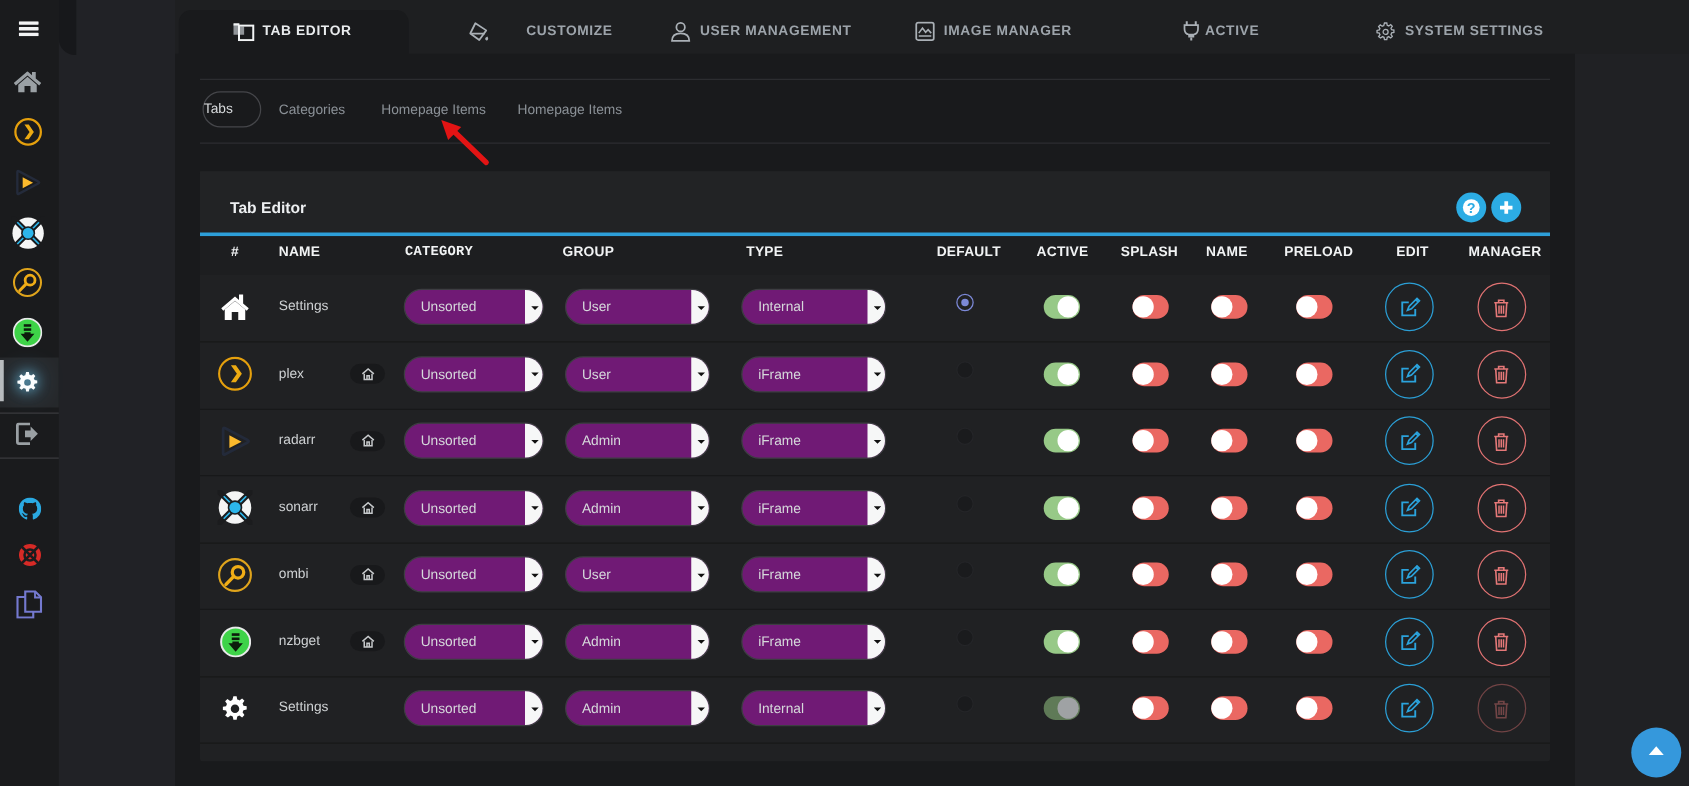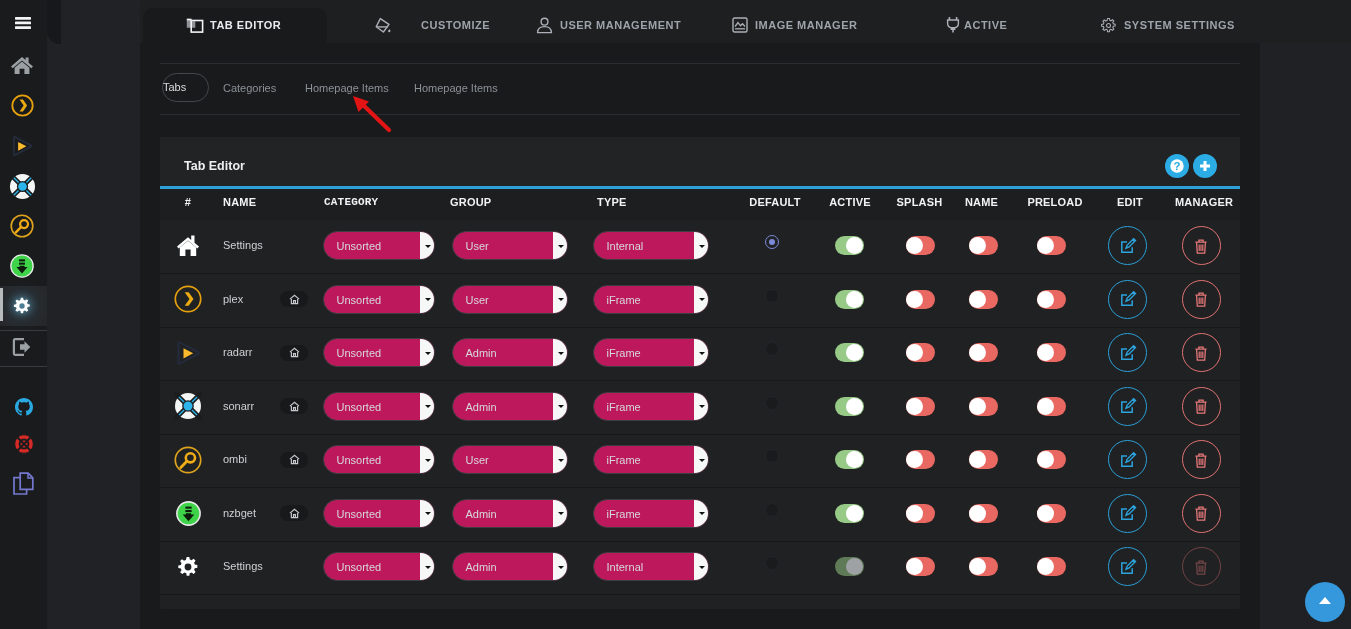--- a/index.html
+++ b/index.html
@@ -23,21 +23,21 @@
 #cardtitle{position:absolute;left:184px;top:159.3px;font-size:12.5px;font-weight:bold;color:#edeff1;}
 .hbtn{position:absolute;top:154px;width:24px;height:24px;border-radius:50%;background:#2cace4;color:#fff;
   text-align:center;font-weight:bold;}
 #blueline{position:absolute;left:160px;top:186.2px;width:1080px;height:2.4px;background:#2d9fd9;}
 #thead{position:absolute;left:160px;top:188.6px;width:1080px;height:31px;background:#1d1e20;}
 .th{position:absolute;top:196.2px;font-size:11px;font-weight:bold;color:#f1f3f4;letter-spacing:.2px;white-space:nowrap;}
 .thc{transform:translateX(-50%);}
 .rsep{position:absolute;left:160px;width:1080px;height:1px;background:#171819;}
 .nm{position:absolute;left:223px;font-size:11px;color:#ced1d3;}
 .hb{position:absolute;left:280px;width:28px;height:16px;border-radius:8px;background:#18191b;}
-.sel{position:absolute;height:29px;background:#be185d;border:1px solid #3d3e42;border-radius:14.5px;overflow:hidden;}
+.sel{position:absolute;height:29px;background:#701a75;border:1px solid #3d3e42;border-radius:14.5px;overflow:hidden;}
 .selt{position:absolute;left:12.5px;top:8px;font-size:11px;color:#d6d9db;}
 .cap{position:absolute;right:-1px;top:-1px;width:15px;height:29px;background:#f6f7f7;border-radius:0 14.5px 14.5px 0;}
 .car{position:absolute;right:3.4px;top:12.6px;width:0;height:0;border-left:3.2px solid transparent;
   border-right:3.2px solid transparent;border-top:3.8px solid #111;}
 .rad{position:absolute;width:14px;height:14px;border-radius:50%;background:#1a1b1d;border:1px solid #242528;}
 .rad.rsel{background:transparent;border:1.6px solid #7c89d8;}
 .rad.rsel span{position:absolute;left:2.6px;top:2.6px;width:6px;height:6px;border-radius:50%;background:#7c89d8;display:block;}
 .tg{position:absolute;width:29.5px;height:19px;border-radius:9.5px;}
 .tg-g{background:#97c987;}
 .tg-r{background:#ea6862;}

